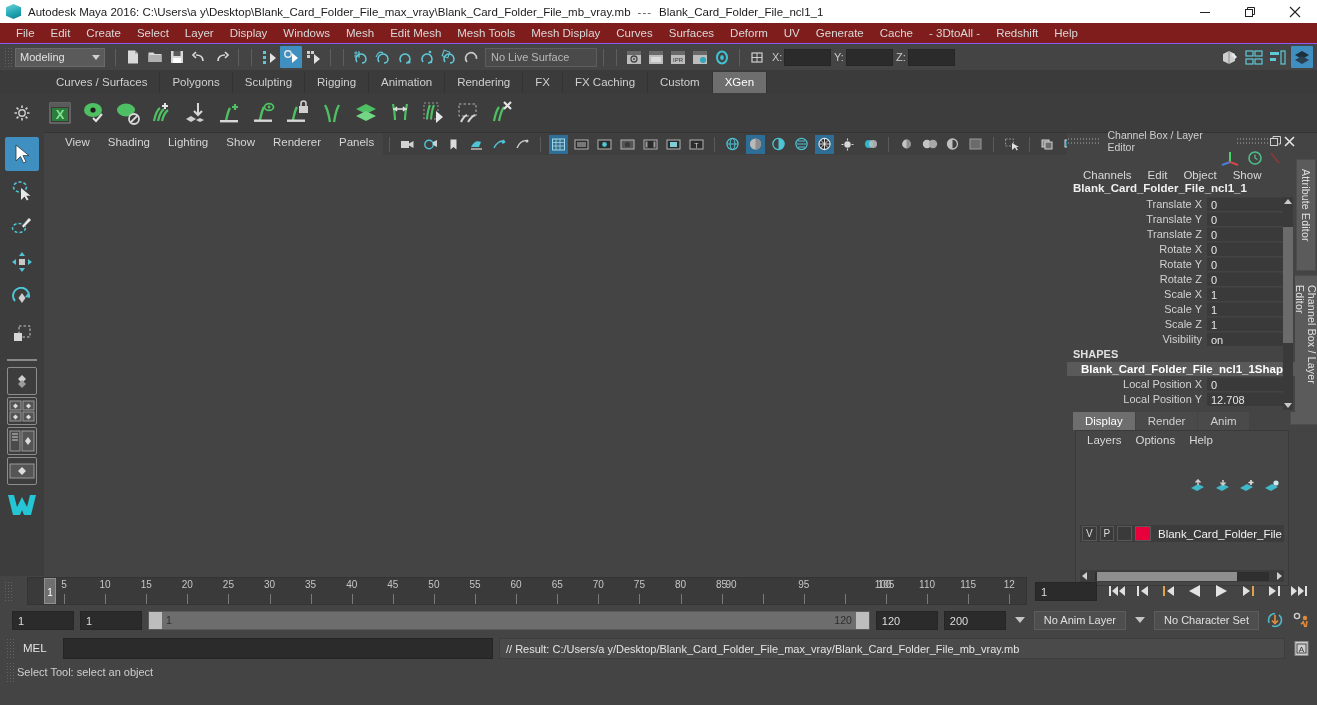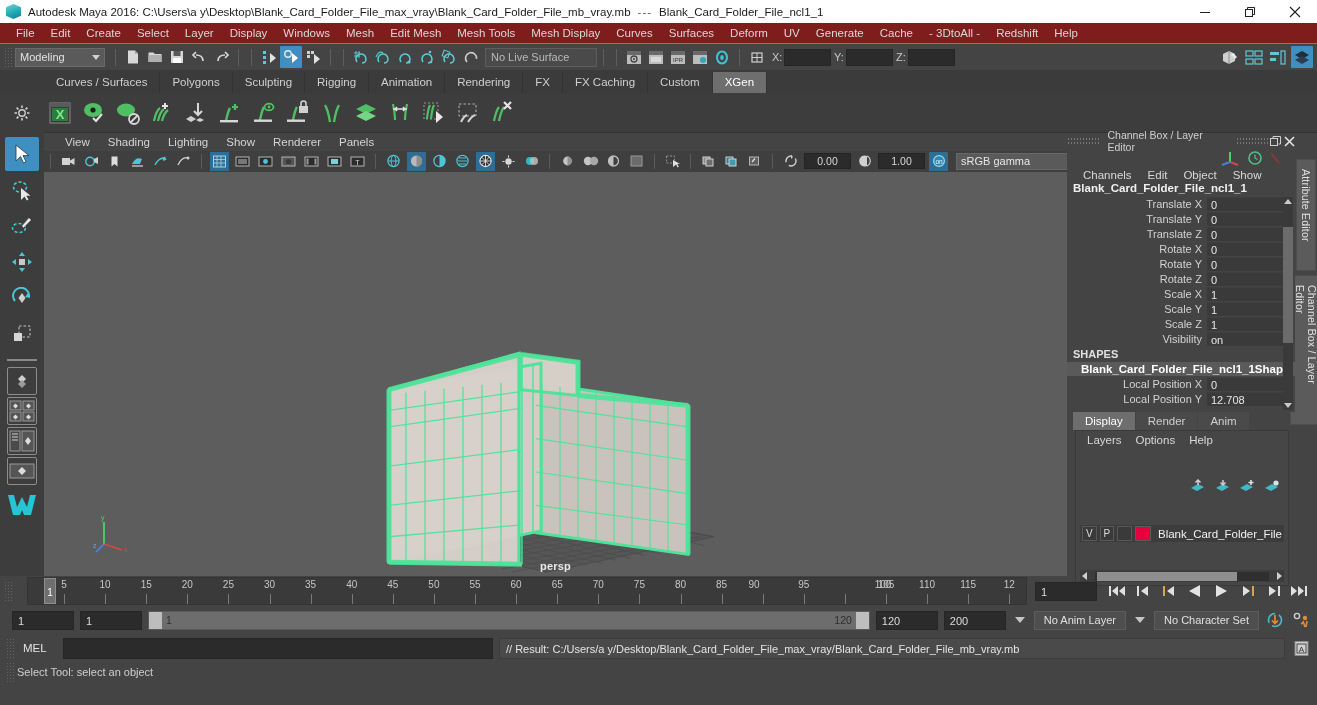--- a/index.html
+++ b/index.html
@@ -115,21 +115,21 @@
   }
   .tool-ico {
     width: 34px; height: 34px; margin-bottom: 2px; display: flex;
     align-items: center; justify-content: center; border-radius: 2px;
   }
   .tool-ico.sel { background: #3f8fc0; }
   .tool-div { width: 30px; height: 2px; background: #8a8a8a; margin: 6px 0 6px 0; }
   .tool-ico.boxed { border: 1px solid #8d8d8d; width: 30px; height: 28px; }
 
   
-  .viewport-panel { flex: 1 1 auto; display: flex; flex-direction: column; background: #444; min-width: 0; }
+  .viewport-panel { flex: 1 1 auto; display: flex; flex-direction: row; background: #444; min-width: 0; }
   .vp-menubar {
     height: 18px; background: #444; display: flex; align-items: center; padding-left: 12px;
   }
   .vp-menubar .vmi { padding: 0 9px; font-size: 11.5px; color: #d4d4d4; }
   .vp-toolbar {
     height: 22px; background: #3f3f3f; display: flex; align-items: center;
     padding-left: 2px; gap: 4px;
   }
   .vtb { width: 19px; height: 19px; display: flex; align-items: center; justify-content: center; flex:0 0 auto;}
   .vtb.sel { background: #2e6e96; }
@@ -1243,21 +1243,21 @@
         <div class="ticklab" style="left: 529.2px;">65</div>
         <div class="tick" style="left: 529.2px;"></div>
         <div class="ticklab" style="left: 570.3px;">70</div>
         <div class="tick" style="left: 570.3px;"></div>
         <div class="ticklab" style="left: 611.4px;">75</div>
         <div class="tick" style="left: 611.4px;"></div>
         <div class="ticklab" style="left: 652.5px;">80</div>
         <div class="tick" style="left: 652.5px;"></div>
         <div class="ticklab" style="left: 693.6px;">85</div>
         <div class="tick" style="left: 693.6px;"></div>
-        <div class="ticklab" style="left: 726px;">90</div>
+        <div class="ticklab" style="left: 703px;">90</div>
         <div class="tick" style="left: 734.7px;"></div>
         <div class="ticklab" style="left: 775.8px;">95</div>
         <div class="tick" style="left: 775.8px;"></div>
         <div class="ticklab" style="left: 855px;">100</div>
         <div class="tick" style="left: 816.9px;"></div>
         <div class="ticklab" style="left: 858px;">105</div>
         <div class="tick" style="left: 858px;"></div>
         <div class="ticklab" style="left: 899.1px;">110</div>
         <div class="tick" style="left: 899.1px;"></div>
         <div class="ticklab" style="left: 940.2px;">115</div>

